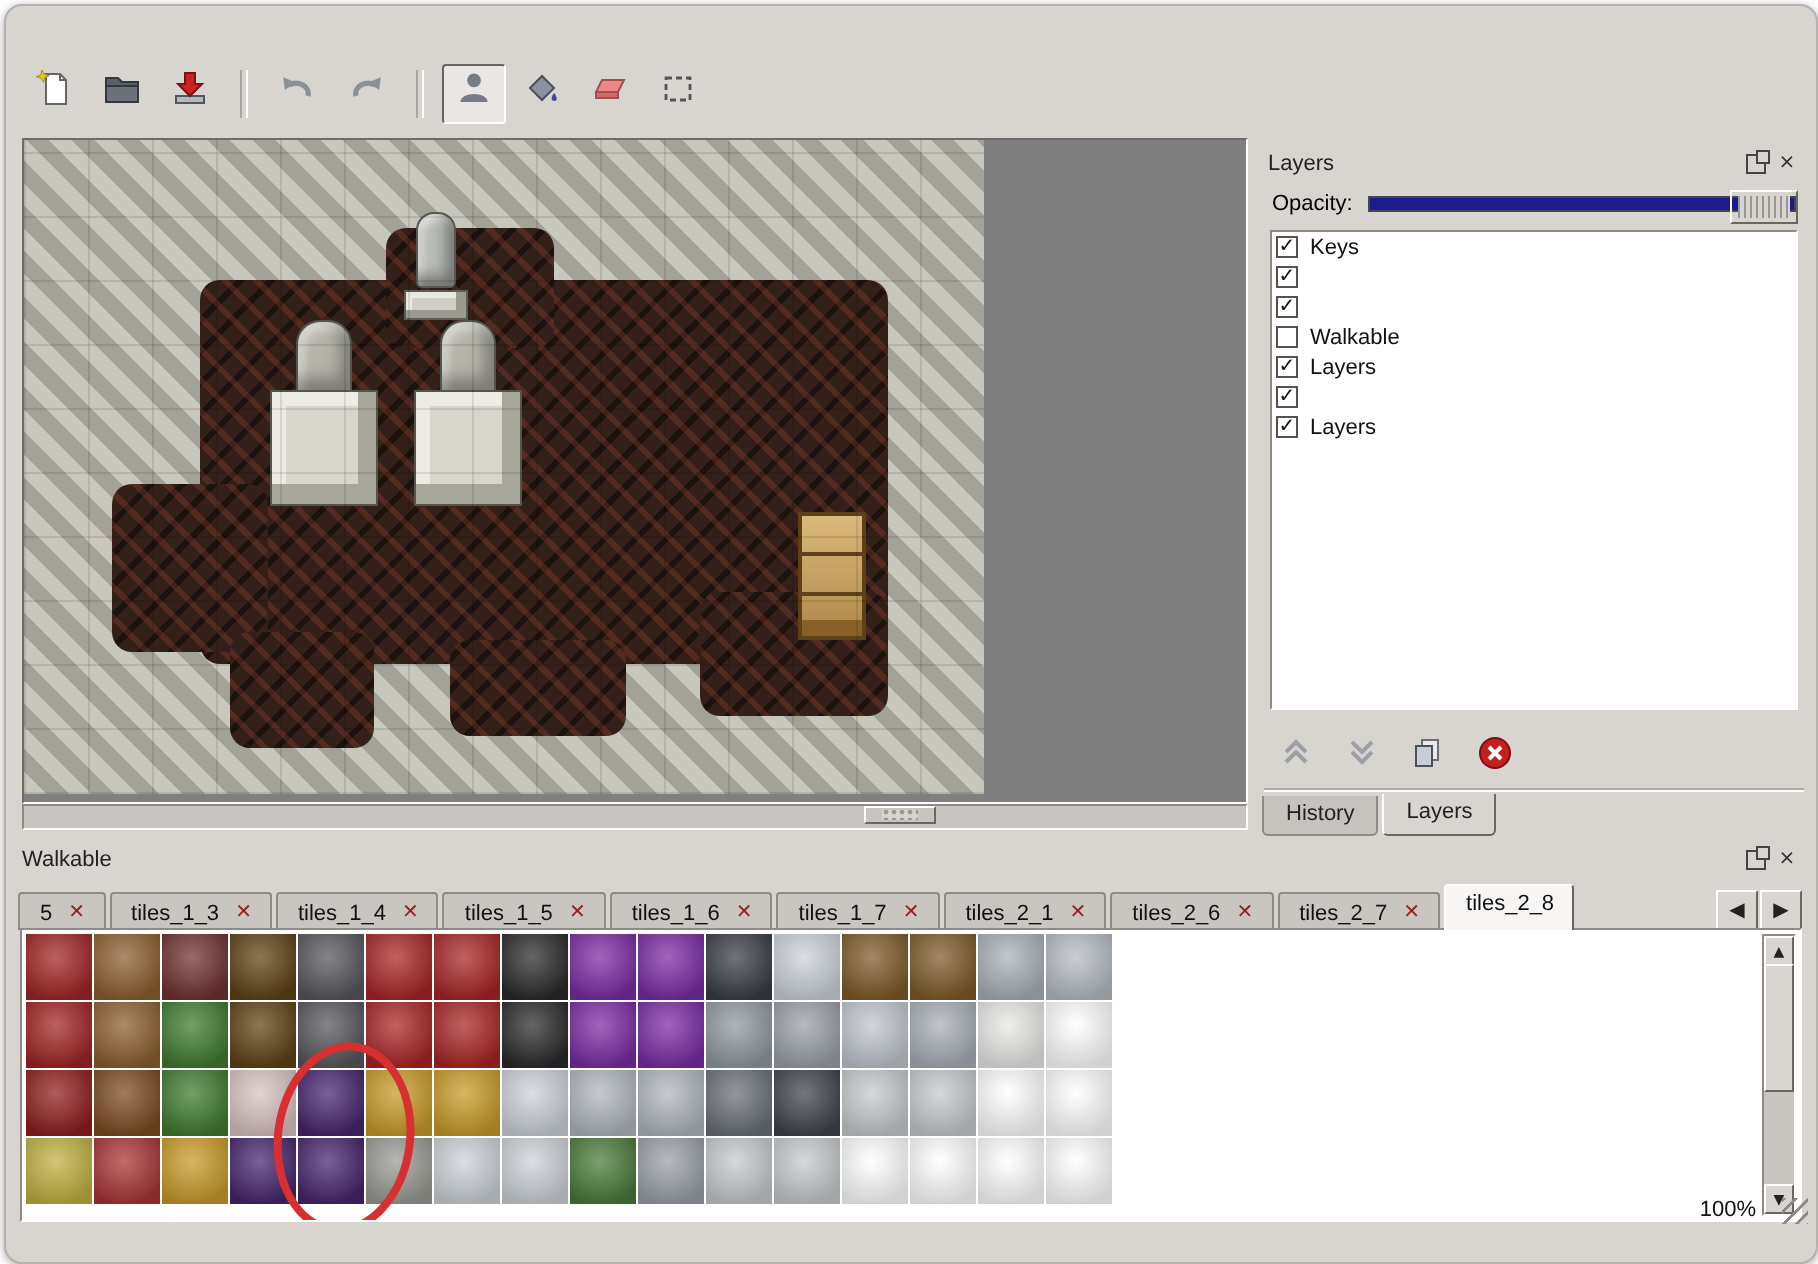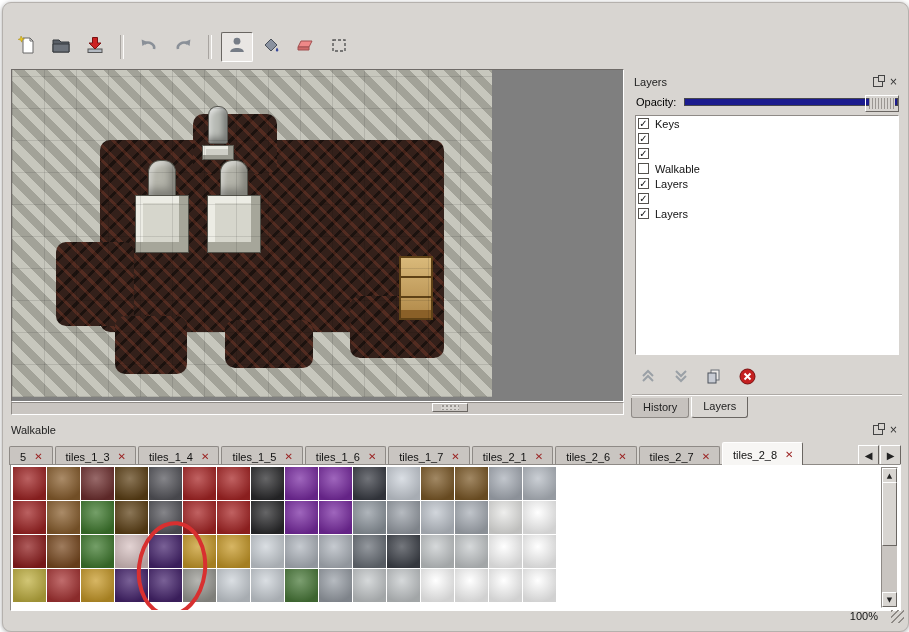--- a/index.html
+++ b/index.html
@@ -101,21 +101,21 @@
   .ptab{font-size:11px;padding:3px 11px 4px;background:#c6c2be;border:1px solid #8e8a86;border-top:none;
     border-radius:0 0 3px 3px;margin-right:2px;color:#222;margin-top:1px;}
   .ptab.active{background:#d8d5d1;border-color:#6a6662;border-left-color:#ffffff;margin-top:0;padding-bottom:5px;}
 
   
   .tilesets-panel{position:absolute;left:4px;top:418px;width:897px;height:192px;}
   .ts-tabbar{position:absolute;left:2px;right:44px;top:17px;height:27px;display:flex;align-items:flex-end;overflow:hidden;}
   .ts-tab{font-size:11px;height:19px;box-sizing:border-box;padding:3px 9px 2px 10px;background:#c9c5c1;
     border:1px solid #8e8a86;border-bottom:none;display:flex;gap:8px;align-items:center;margin-right:2px;
     border-radius:2px 2px 0 0;white-space:nowrap;color:#111;}
-  .ts-tab.active{background:#f7f6f4;height:23px;border-color:#ffffff #6a6662 transparent #ffffff;position:relative;z-index:2;}
+  .ts-tab.active{background:#f7f6f4;height:23px;border-color:#ffffff #6a6662 transparent #ffffff;position:relative;z-index:2;flex-direction:column;}
   .tab-close{color:var(--tabx,#9a1f1f);font-size:10px;font-weight:bold;line-height:10px;}
   .ts-scrollbtns{position:absolute;right:3px;top:24px;display:flex;}
   .ts-scrollbtn{width:19px;height:19px;display:flex;align-items:center;justify-content:center;font-size:10px;color:#222;
     background:#d8d5d1;border:1px solid;border-color:#ffffff #6a6662 #6a6662 #ffffff;margin-left:1px;}
   .ts-content{position:absolute;left:3px;right:3px;top:43px;bottom:2px;background:#fff;overflow:hidden;
     border:1px solid;border-color:#8e8a86 #ffffff #ffffff #8e8a86;}
   .tile-grid{position:absolute;left:2px;top:2px;display:grid;grid-template-columns:repeat(16,33px);
     grid-auto-rows:33px;gap:1px;}
   .tile{width:33px;height:33px;}
   .annotation{position:absolute;left:126px;top:56px;width:62px;height:88px;border:4px solid var(--ann,#d83030);
@@ -123,21 +123,21 @@
   .vscroll{position:absolute;right:2px;top:2px;bottom:2px;width:15px;background:#c9c5c1;
     border:1px solid;border-color:#8e8a86 #ffffff #ffffff #8e8a86;}
   .vscroll .arrow{position:absolute;left:0;width:13px;height:13px;background:#d8d5d1;
     border:1px solid;border-color:#ffffff #6a6662 #6a6662 #ffffff;display:flex;align-items:center;justify-content:center;
     font-size:7px;color:#222;}
   .vscroll .up{top:0;} .vscroll .down{bottom:0;}
   .vscroll .vthumb{position:absolute;left:0;top:14px;width:13px;height:62px;background:#d8d5d1;
     border:1px solid;border-color:#ffffff #6a6662 #6a6662 #ffffff;}
 
   
-  .statusbar{position:absolute;left:0;right:0;bottom:5px;height:19px;}
+  .statusbar{position:absolute;left:0;right:0;bottom:16px;height:19px;}
   .zoom-label{position:absolute;right:30px;top:3px;font-size:11px;color:#111;}
   .resize-grip{position:absolute;right:4px;bottom:3px;width:13px;height:13px;
     background-image:repeating-linear-gradient(135deg,#8e8a86 0 1.5px,transparent 1.5px 4.5px);}
 </style>
 </head>
 <body>
 
 <div class="window">
 
 

